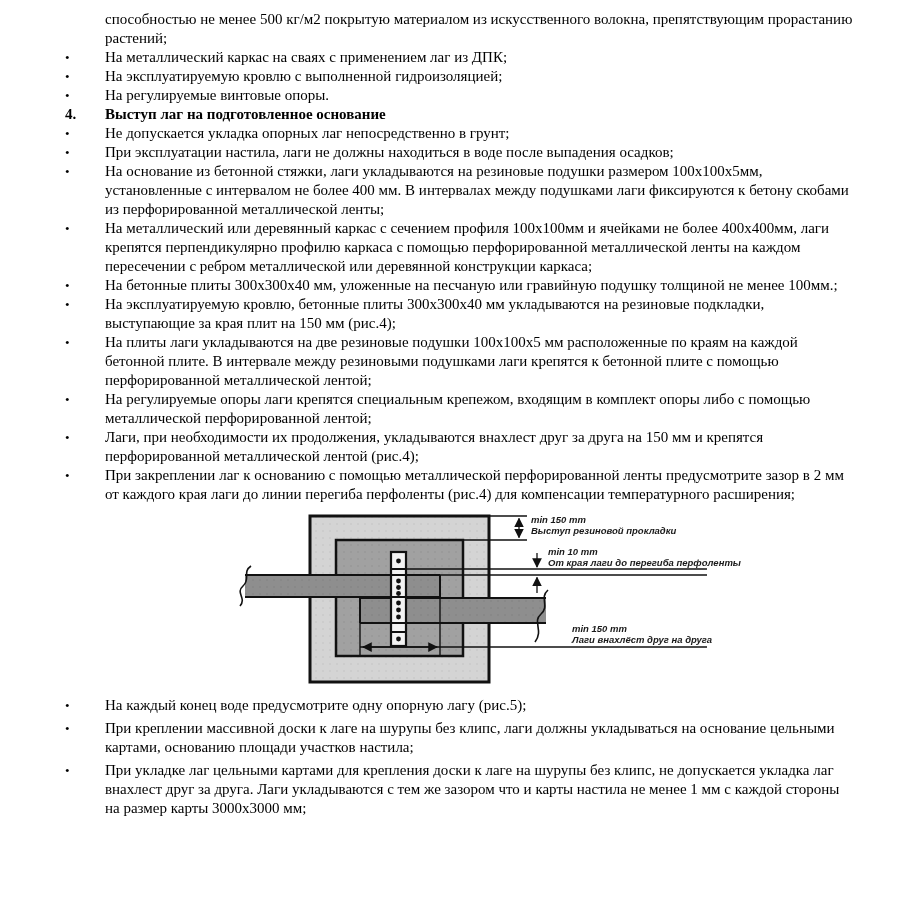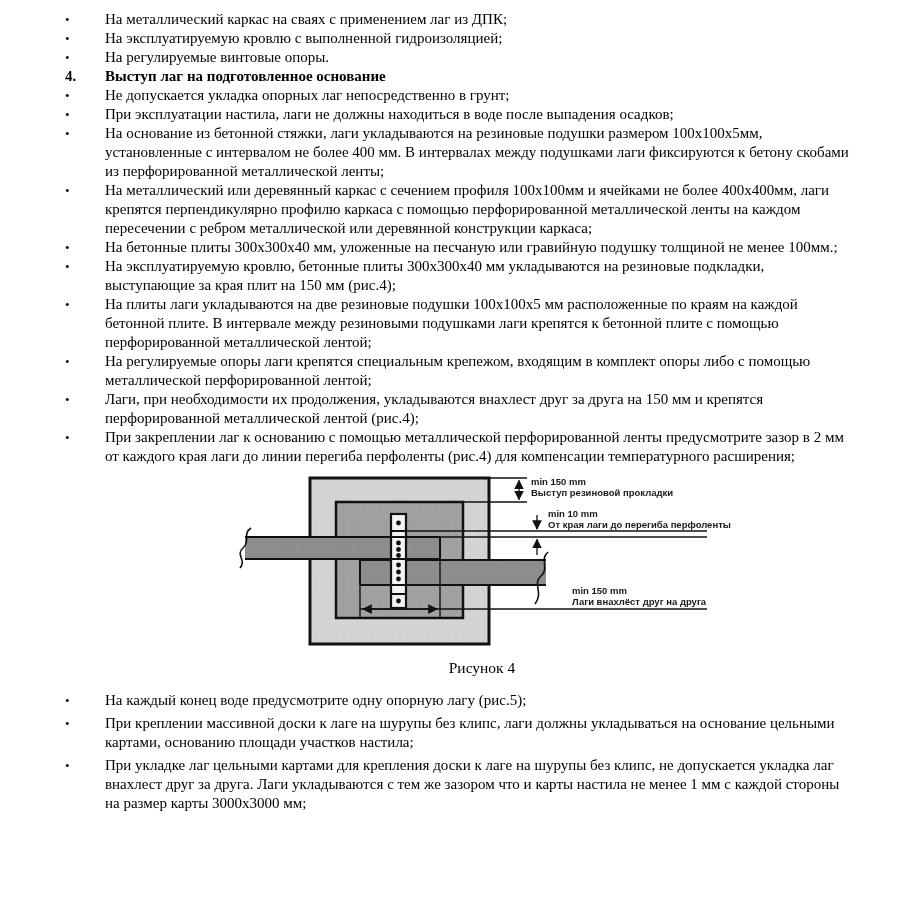--- a/index.html
+++ b/index.html
@@ -13,38 +13,42 @@
     font-size:15px;line-height:19px;
   }
   .row{display:flex;align-items:flex-start;}
   .marker{
     flex:0 0 43px;width:43px;padding-left:3px;box-sizing:border-box;
     font-size:15px;
   }
   .marker.bullet{font-size:13px;}
   .txt{flex:1;max-width:752px;}
   .heading .marker,.heading .txt{font-weight:bold;}
-  .figure-block{margin:4px 0 6px 0;}
+  .figure-block{margin:4px 0 6px 0;font-style:italic;}
   .figure-svg-wrap{margin-left:168px;width:540px;height:182px;}
   .figure-caption{
     width:540px;margin-left:150px;text-align:center;
     font-size:15.5px;padding-top:6px;padding-bottom:8px;
   }
   .grp-gap{margin-top:4px;}
   .figlbl{
     font-family:"Liberation Sans","DejaVu Sans",sans-serif;
     font-weight:700;font-size:9.5px;fill:#1a1a1a;
   }
   svg .ln{stroke:#111;fill:none;}
 </style>
 </head>
 <body>
 
 <div class="doc">
 
+  <div class="row">
+    <span class="marker"></span>
+    <div class="txt">способностью не менее 500 кг/м2 покрытую материалом из искусственного волокна, препятствующим прорастанию растений;</div>
+  </div>
 
   <div class="row">
     <span class="marker bullet">•</span>
     <div class="txt">На металлический каркас на сваях с применением лаг из ДПК;</div>
   </div>
   <div class="row">
     <span class="marker bullet">•</span>
     <div class="txt">На эксплуатируемую кровлю с выполненной гидроизоляцией;</div>
   </div>
   <div class="row">
@@ -175,21 +179,20 @@
         </g>
 
         <text class="figlbl" x="301" y="15">min 150 mm</text>
         <text class="figlbl" x="301" y="26">Выступ резиновой прокладки</text>
         <text class="figlbl" x="318" y="47">min 10 mm</text>
         <text class="figlbl" x="318" y="58">От края лаги до перегиба перфоленты</text>
         <text class="figlbl" x="342" y="124">min 150 mm</text>
         <text class="figlbl" x="342" y="135">Лаги внахлёст друг на друга</text>
       </svg>
     </div>
-    <div class="figure-caption">Рисунок 4</div>
   </div>
 
   <div class="row">
     <span class="marker bullet">•</span>
     <div class="txt">На каждый конец воде предусмотрите одну опорную лагу (рис.5);</div>
   </div>
   <div class="row grp-gap">
     <span class="marker bullet">•</span>
     <div class="txt">При креплении массивной доски к лаге на шурупы без клипс, лаги должны укладываться на основание цельными картами, основанию площади участков настила;</div>
   </div>

